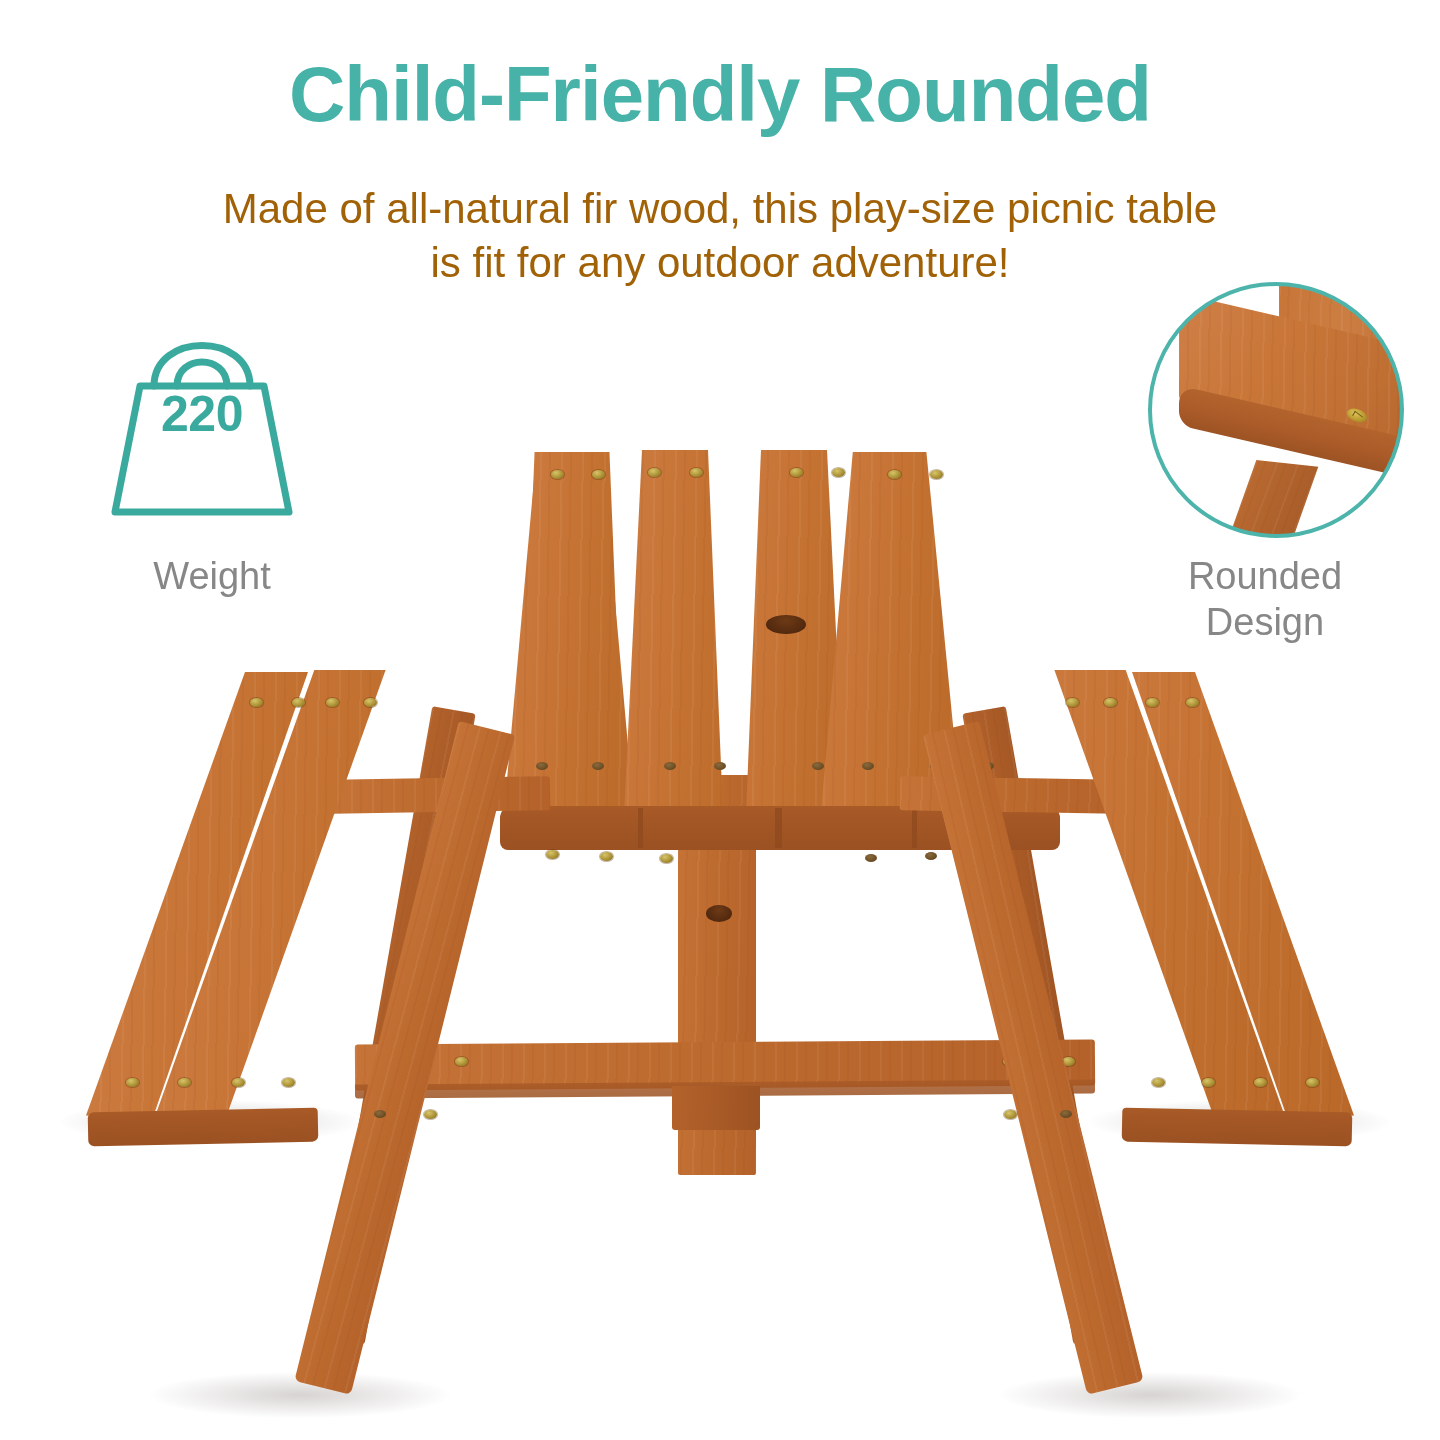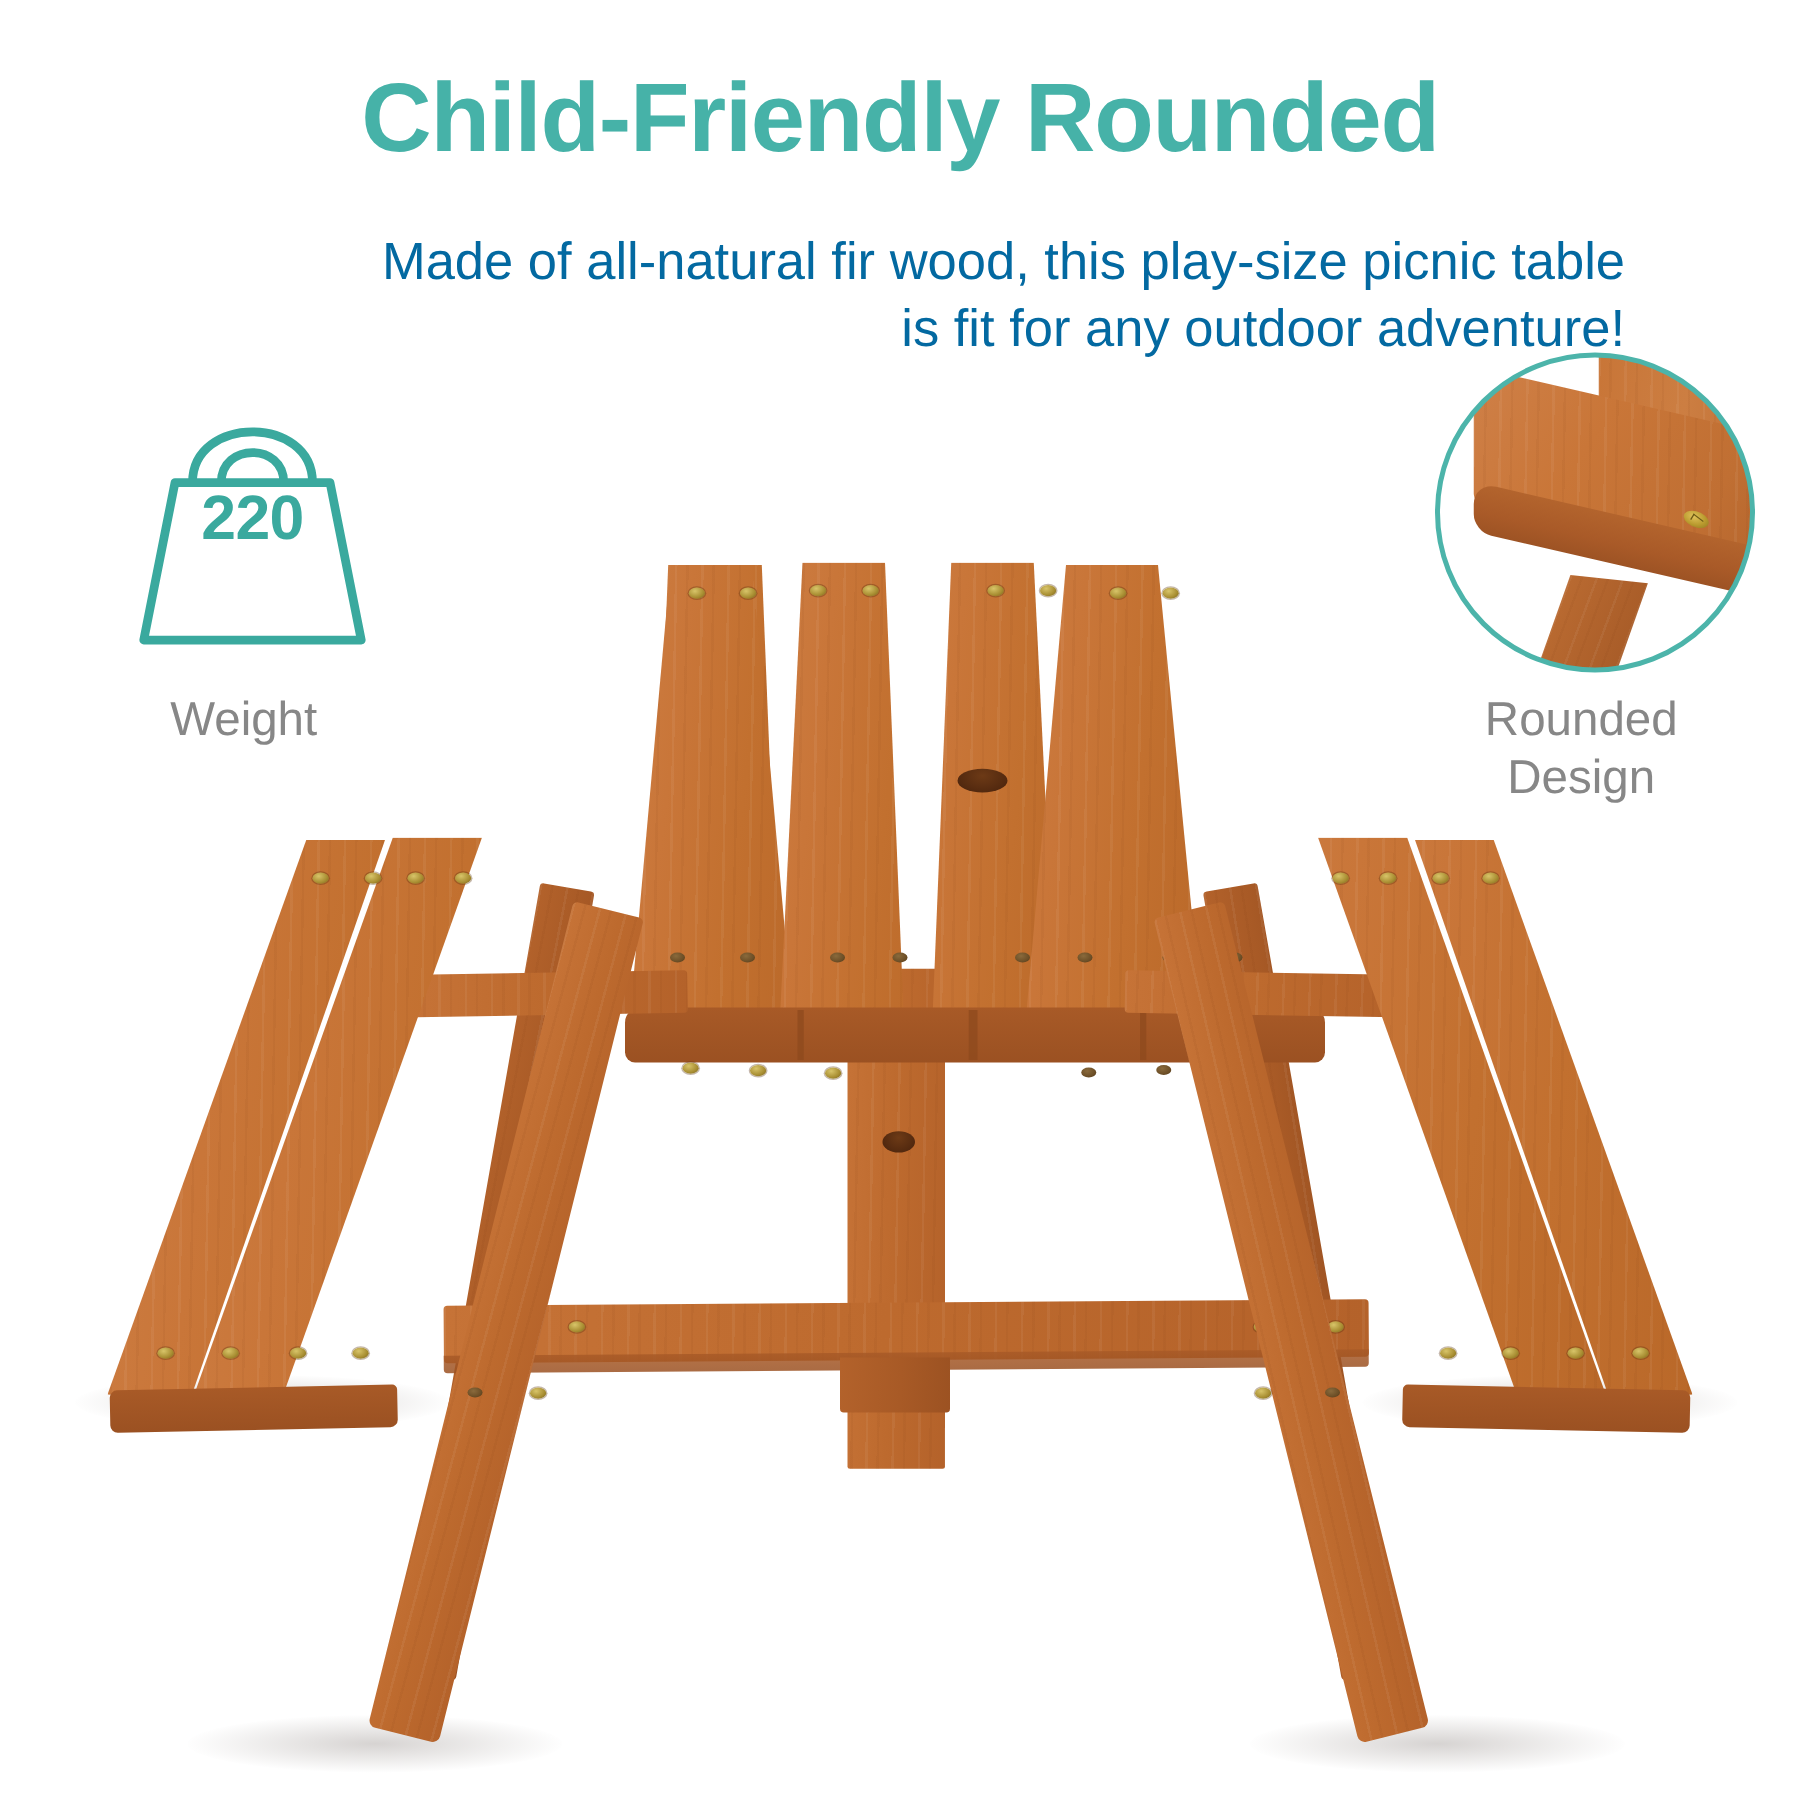--- a/index.html
+++ b/index.html
@@ -7,28 +7,28 @@
        font-family:"Liberation Sans","DejaVu Sans",sans-serif;}
   #stage{position:relative;width:1440px;height:1440px;background:#ffffff;}
 
   
   .headline{
     position:absolute;left:0;top:52px;width:1440px;text-align:center;
     font-size:78px;line-height:84px;font-weight:bold;letter-spacing:-1px;
     color:#46b2a8;font-family:"Liberation Sans","DejaVu Sans",sans-serif;
   }
   .subhead{
-    position:absolute;left:140px;top:182px;width:1160px;text-align:right;
-    font-size:42px;line-height:54px;font-weight:normal;color:#0369a1;
+    position:absolute;left:140px;top:182px;width:1160px;text-align:center;
+    font-size:42px;line-height:54px;font-weight:normal;color:#a16207;
   }
   .callout-label{
     position:absolute;text-align:center;font-size:38px;line-height:46px;
     color:#878787;font-weight:normal;
   }
-  .cl-left{left:30px;top:553px;width:330px;}
+  .cl-left{left:47px;top:553px;width:330px;}
   .cl-right{left:1105px;top:553px;width:320px;}
 
   
   #weight-badge{position:absolute;left:82px;top:300px;width:240px;height:235px;}
   #weight-badge svg{position:absolute;left:0;top:0;}
   .badge-num{
     position:absolute;left:0;top:88px;width:240px;text-align:center;
     font-size:50px;font-weight:bold;color:#3aa99e;line-height:52px;
     letter-spacing:-.5px;
   }

